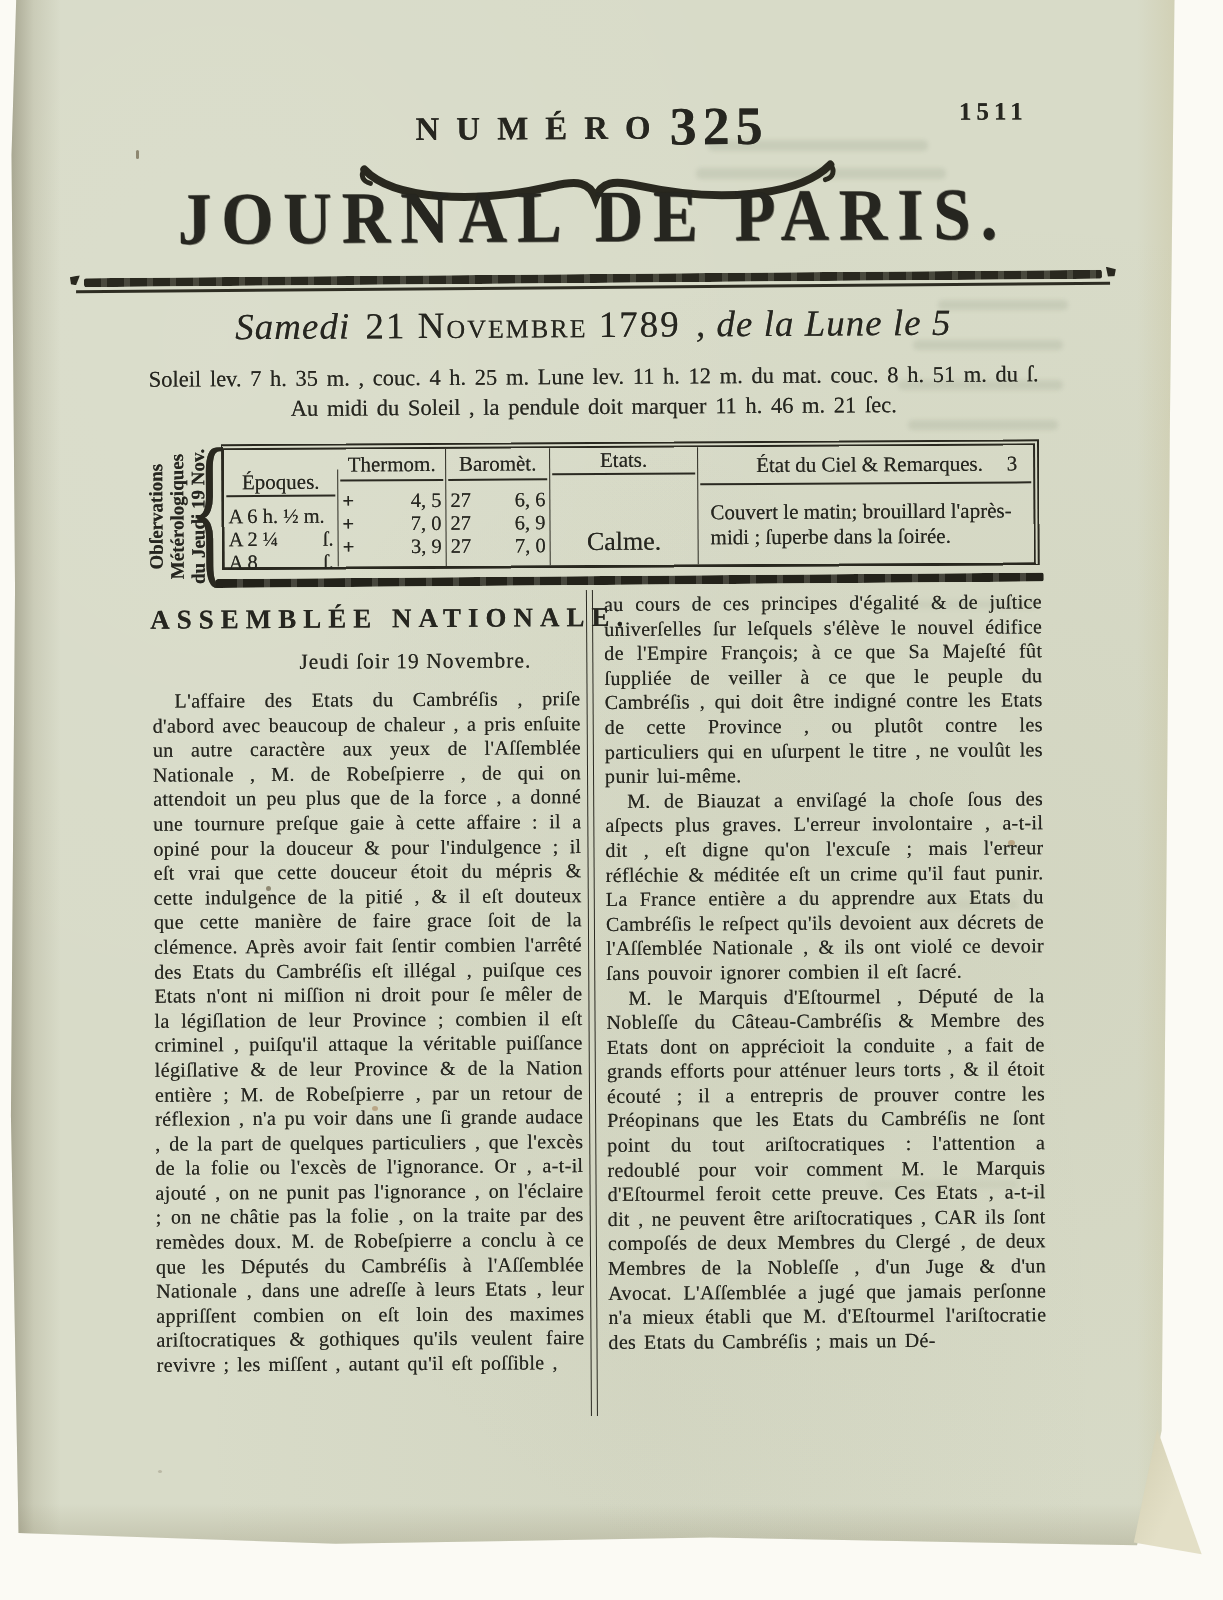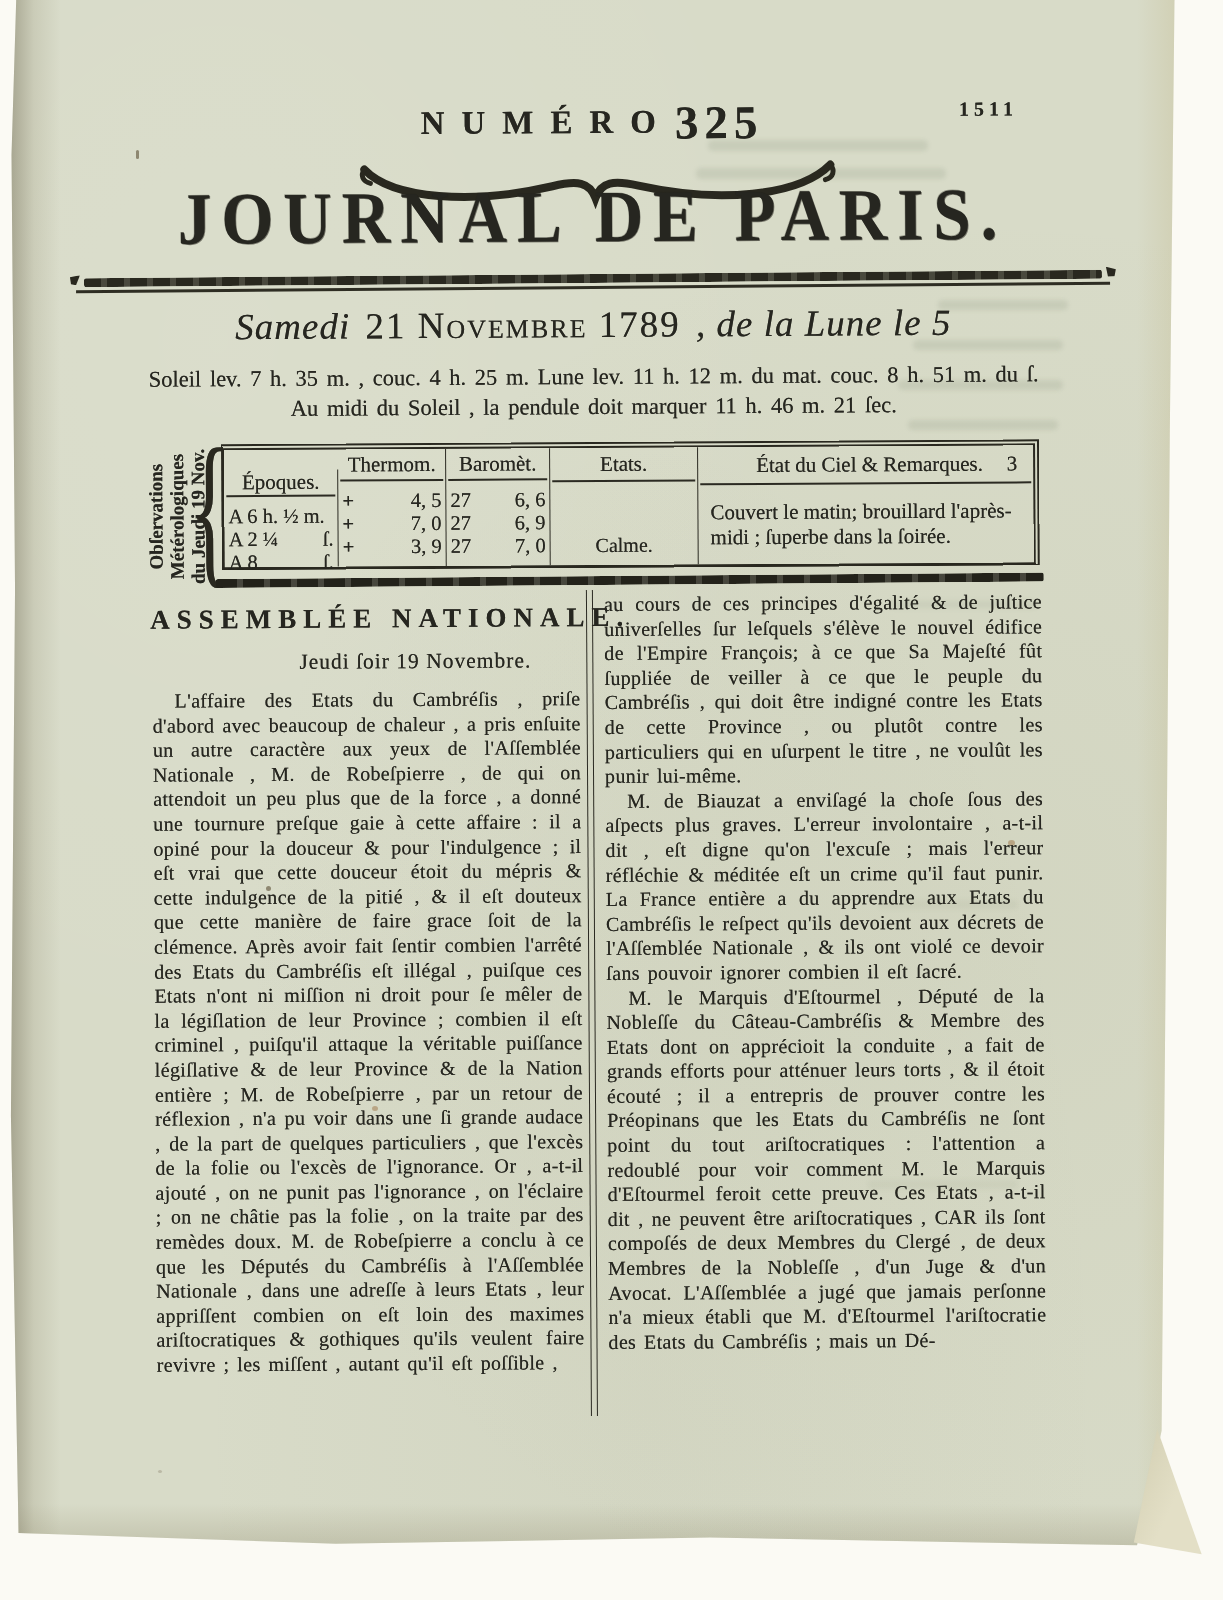--- a/index.html
+++ b/index.html
@@ -42,24 +42,24 @@
   .speck{position:absolute;border-radius:50%;background:rgba(80,66,40,.55);}
   .fleck{position:absolute;border-radius:50%;background:rgba(150,105,55,.45);filter:blur(.5px);}
 
   
   #content{
     position:absolute;inset:0;color:#262620;
     transform:rotate(-0.35deg);transform-origin:50% 18%;
   }
   .ink{text-shadow:0 0 .6px rgba(38,37,30,.75);}
 
-  .folio{position:absolute;left:952px;top:100px;font-size:20px;letter-spacing:5px;font-weight:700;}
+  .folio{position:absolute;left:952px;top:100px;font-size:25px;letter-spacing:5px;font-weight:700;}
   .numero-row{position:absolute;left:0;top:96px;width:1170px;text-align:center;white-space:nowrap;}
   .numero-word{font-size:33px;font-weight:700;letter-spacing:17px;vertical-align:baseline;}
-  .numero-num{font-size:47px;font-weight:700;letter-spacing:6px;margin-left:2px;vertical-align:-6px;}
+  .numero-num{font-size:54px;font-weight:700;letter-spacing:6px;margin-left:2px;vertical-align:-6px;}
   .brace-orn{position:absolute;left:345px;top:146px;width:490px;height:64px;}
 
   .masthead{
     position:absolute;left:0;top:178px;width:1170px;text-align:center;
     font-size:67px;font-weight:700;letter-spacing:10px;white-space:nowrap;
     transform:scale(1.0,1.1);
     text-shadow:.7px .7px 0 rgba(38,37,30,.55), -.5px -.5px 0 rgba(38,37,30,.35);
   }
 
   .title-rule{position:absolute;left:62px;top:274px;width:1046px;height:18px;transform:rotate(-0.12deg);}
@@ -103,21 +103,21 @@
   .wcol:last-child{border-right:none;}
   .wc1{width:114px;margin-top:20px;} .wc2{width:108px;justify-content:center;} .wc3{width:104px;text-align:center;} .wc4{width:148px;} .wc5{flex:1;}
   .whead{
     height:36px;display:flex;align-items:center;justify-content:center;
     border-bottom:2.2px solid #2b2a22;margin:0 2px;font-size:21px;white-space:nowrap;
   }
   .wc5 .whead{justify-content:space-between;padding:0 14px 0 56px;}
   .wbody{flex:1;display:flex;flex-direction:column;justify-content:space-evenly;padding:8px 4px;}
   .wrow{display:flex;justify-content:space-between;white-space:nowrap;font-size:20.5px;}
   .wrow .sign{font-weight:700;}
-  .wbody.center{align-items:center;justify-content:center;font-size:20px;margin-top:44px;}
+  .wbody.center{align-items:center;justify-content:center;font-size:26px;margin-top:44px;}
   .wbody.remarks{justify-content:center;padding:2px 12px;font-size:21px;line-height:25px;}
   .heavy-bar{
     position:absolute;left:206px;top:576px;width:828px;height:9px;background:#23221a;
     border-radius:2px;transform:rotate(-0.1deg);
     -webkit-mask-image:repeating-linear-gradient(90deg,#000 0 21px,rgba(0,0,0,.8) 21px 27px);
             mask-image:repeating-linear-gradient(90deg,#000 0 21px,rgba(0,0,0,.8) 21px 27px);
   }
 
   
   .col-divider{

